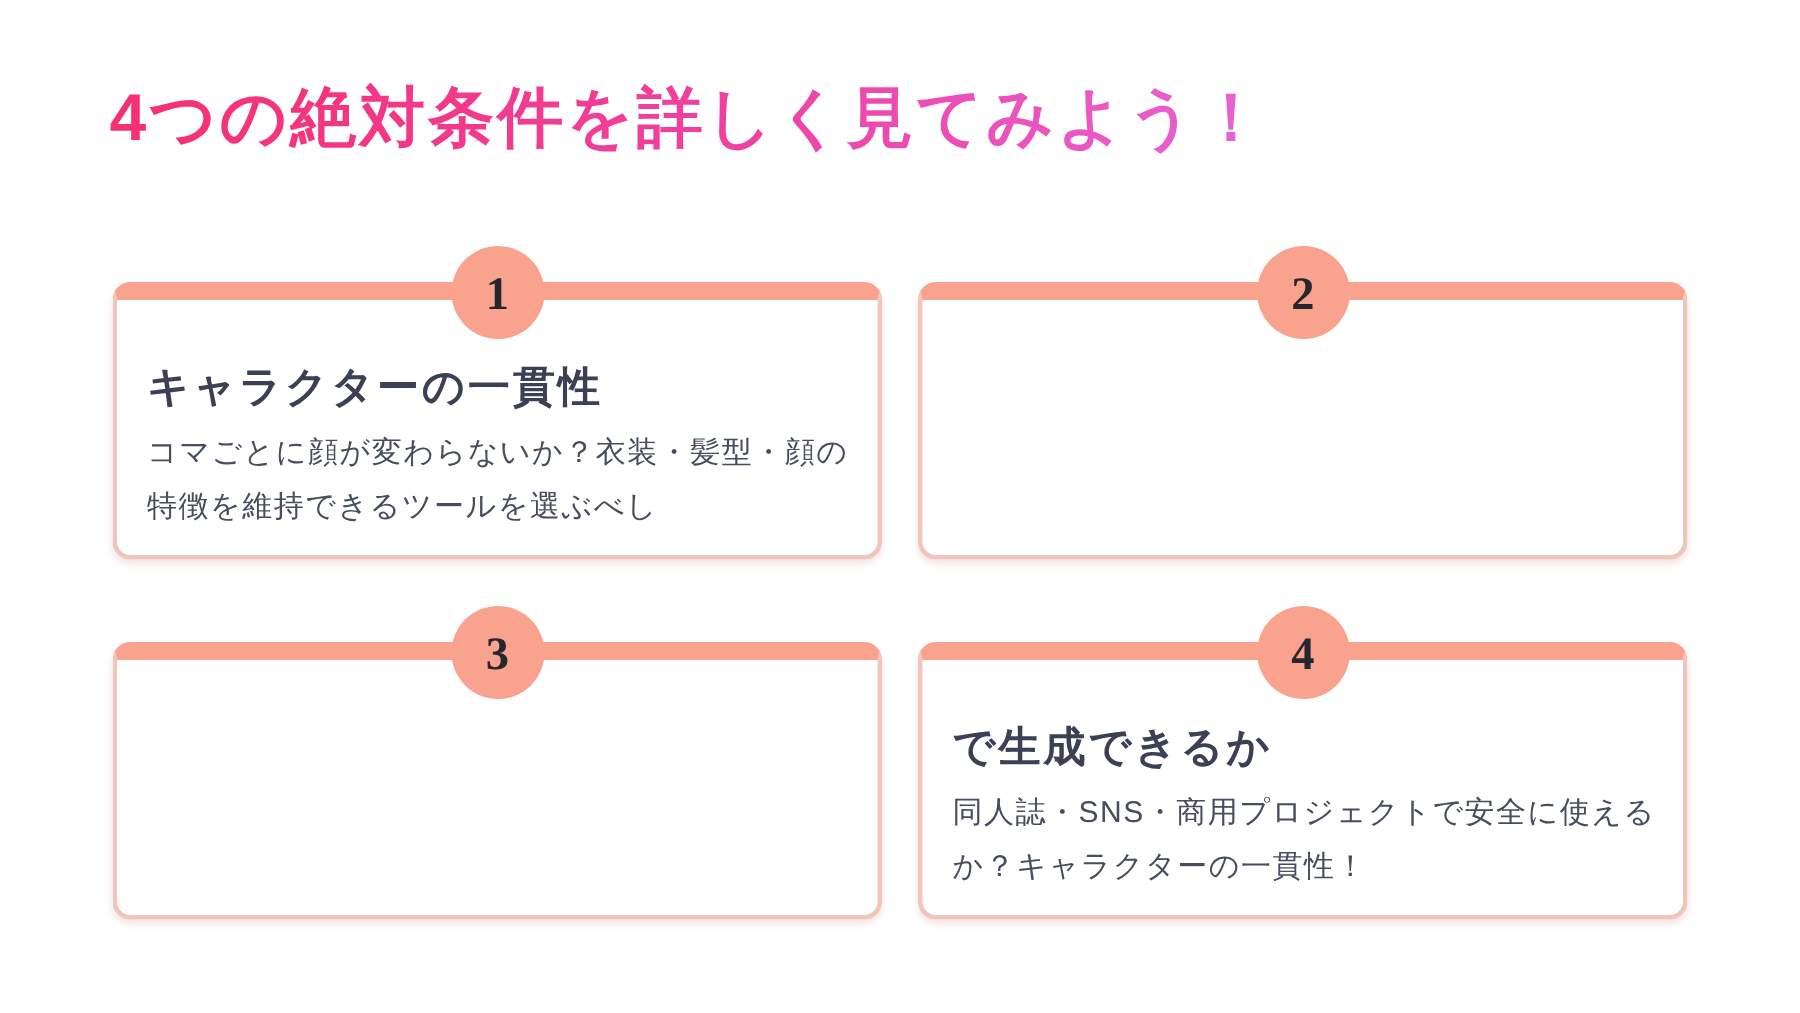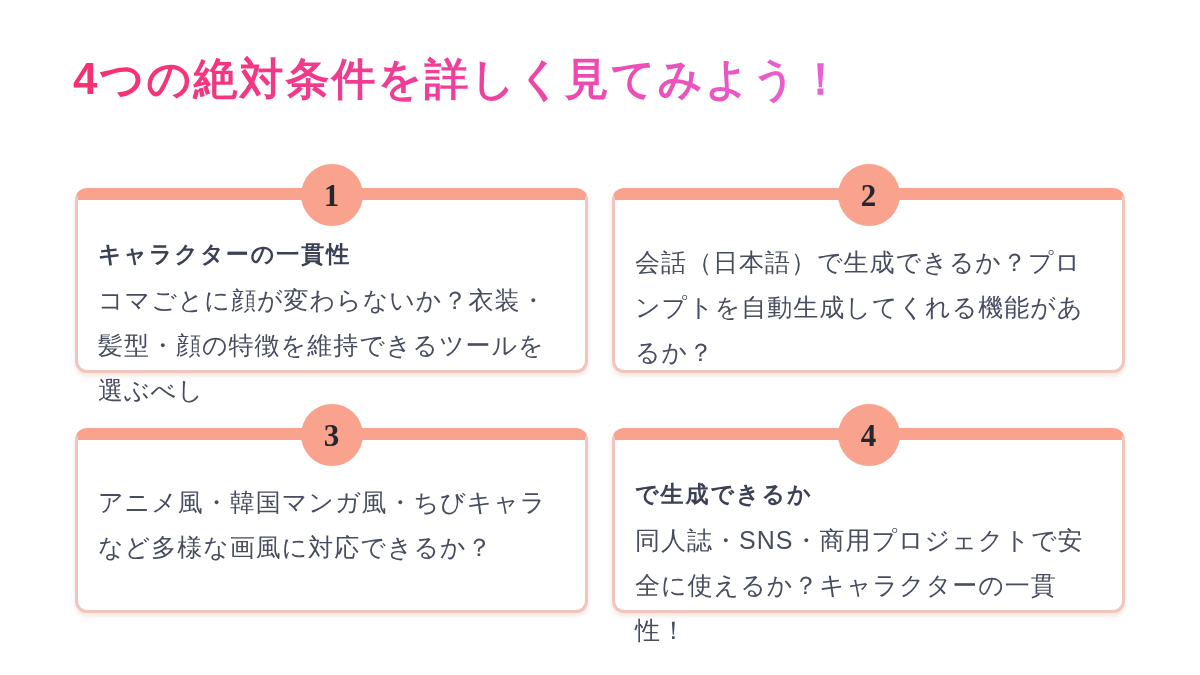--- a/index.html
+++ b/index.html
@@ -74,29 +74,29 @@
   }
   .badge-number {
     font-family: "Liberation Serif", "DejaVu Serif", serif;
     font-weight: 700;
     font-size: 31px;
     color: var(--badge-num);
     line-height: 1;
   }
   .card-body { padding: 40px 16px 0 20px; }
   .card-title {
-    font-size: 23px;
+    font-size: 28px;
     font-weight: 700;
     letter-spacing: 2px;
     line-height: 1.3;
     color: var(--heading);
     margin-bottom: 8px;
   }
   .card-description {
-    font-size: 25px;
+    font-size: 20px;
     letter-spacing: 1px;
     line-height: 1.8;
     color: var(--body-text);
   }
 </style>
 </head>
 <body>
 
 <div class="slide">
 
@@ -112,30 +112,28 @@
         <h3 class="card-title">キャラクターの一貫性</h3>
         <p class="card-description">コマごとに顔が変わらないか？衣装・髪型・顔の特徴を維持できるツールを選ぶべし</p>
       </div>
     </section>
 
     <section class="card">
       <div class="badge">
         <span class="badge-number">2</span>
       </div>
       <div class="card-body">
-        <p class="card-description">会話（日本語）で生成できるか？プロンプトを自動生成してくれる機能があるか？</p>
       </div>
     </section>
 
     <section class="card">
       <div class="badge">
         <span class="badge-number">3</span>
       </div>
       <div class="card-body">
-        <p class="card-description">アニメ風・韓国マンガ風・ちびキャラなど多様な画風に対応できるか？</p>
       </div>
     </section>
 
     <section class="card">
       <div class="badge">
         <span class="badge-number">4</span>
       </div>
       <div class="card-body">
         <h3 class="card-title">で生成できるか</h3>
         <p class="card-description">同人誌・SNS・商用プロジェクトで安全に使えるか？キャラクターの一貫性！</p>

